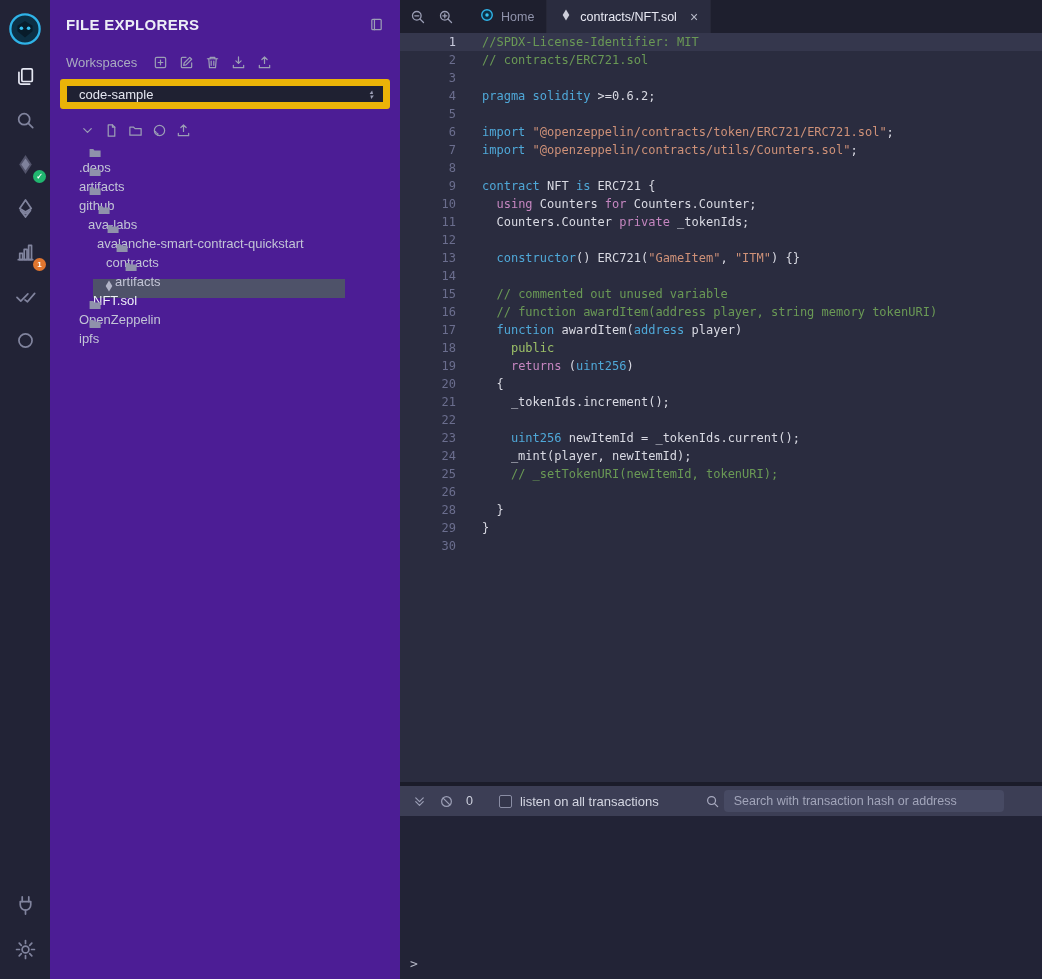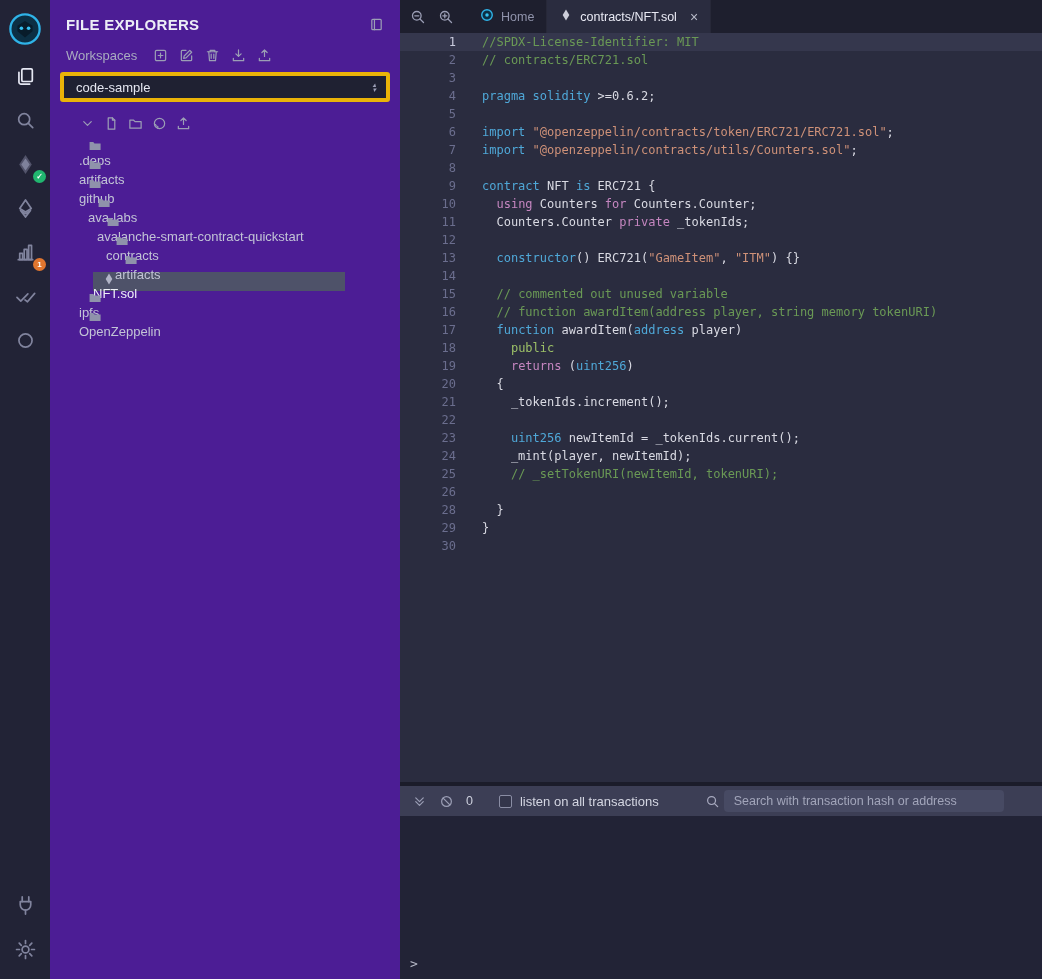--- a/index.html
+++ b/index.html
@@ -20,24 +20,24 @@
   svg.ic .f { fill:currentColor; stroke:none; }
   .badge { position:absolute; right:4px; bottom:3px; width:13px; height:13px; border-radius:50%;
            color:#fff; font-size:8px; font-weight:700; display:flex; align-items:center; justify-content:center; }
 
   
   .filepanel { width:350px; flex-shrink:0; background:#4c1d95; color:#c8cada; }
   .fp-header { display:flex; justify-content:space-between; align-items:center; padding:16px 16px 0; }
   .fp-header h1 { font-size:15px; font-weight:700; color:#eceef6; letter-spacing:.3px; }
   .act-icon { color:#9b9eb5; display:inline-flex; cursor:pointer; }
   .act-icon svg { width:15px; height:15px; }
-  .ws-row { display:flex; align-items:flex-start; padding:0 16px; margin-top:15px; }
+  .ws-row { display:flex; align-items:flex-start; padding:0 16px; margin-top:22px; }
   .ws-label { font-size:13px; color:#a9abc0; }
   .ws-actions { display:inline-flex; gap:11px; margin-left:16px; }
-  .ws-select { margin:9px 10px 0; height:30px; background:#1f2132; border:4px solid #eab308; border-radius:3px;
+  .ws-select { margin:9px 10px 0; height:30px; background:#1f2132; border:7px solid #eab308; border-radius:3px;
                display:flex; align-items:center; justify-content:space-between; padding:0 10px 0 12px;
                font-size:13px; color:#e4e6f0; cursor:pointer; }
   .sel-arrows { display:flex; flex-direction:column; line-height:5.5px; font-size:7px; color:#9b9eb5; }
   .fp-toolbar { display:flex; align-items:center; gap:9px; padding-left:30px; margin-top:14px; color:#9b9eb5; }
   .tree { margin-top:8px; font-size:13px; }
   .tree-row { display:flex; height:19px; color:#c2c4d6; cursor:pointer; margin-right:55px;flex-direction:column; }
   .tree-row.selected { background:#4e5269; color:#eef0f8; }
   .tree-icon { display:inline-flex; margin-right:6px; color:#8f92ab; padding-left:9px; }
   .tree-icon svg { width:14px; height:14px; }
   .tree-row.selected .tree-icon { color:#c3c5d8; }
@@ -310,29 +310,29 @@
             </svg>
           </span>
           <span class="tree-label">NFT.sol</span>
         </div>
         <div class="tree-row" style="margin-left: 29px;">
           <span class="tree-icon">
             <svg class="ic" viewBox="0 0 16 16">
               <path class="f" d="M1.8 3.5h4.2l1.4 1.6h7v7.4H1.8z"></path>
             </svg>
           </span>
+          <span class="tree-label">OpenZeppelin</span>
+        </div>
+        <div class="tree-row" style="margin-left: 29px;">
+          <span class="tree-icon">
+            <svg class="ic" viewBox="0 0 16 16">
+              <path class="f" d="M1.8 3.5h4.2l1.4 1.6h7v7.4H1.8z"></path>
+            </svg>
+          </span>
           <span class="tree-label">ipfs</span>
-        </div>
-        <div class="tree-row" style="margin-left: 29px;">
-          <span class="tree-icon">
-            <svg class="ic" viewBox="0 0 16 16">
-              <path class="f" d="M1.8 3.5h4.2l1.4 1.6h7v7.4H1.8z"></path>
-            </svg>
-          </span>
-          <span class="tree-label">OpenZeppelin</span>
         </div>
       </div>
   </section>
 
   <section class="main">
     <div class="tabbar">
       <span class="zoom-icons" id="zoom-icons">
           <span class="act-icon">
             <svg class="ic" viewBox="0 0 16 16">
               <circle cx="6.8" cy="6.8" r="4.3"></circle>

